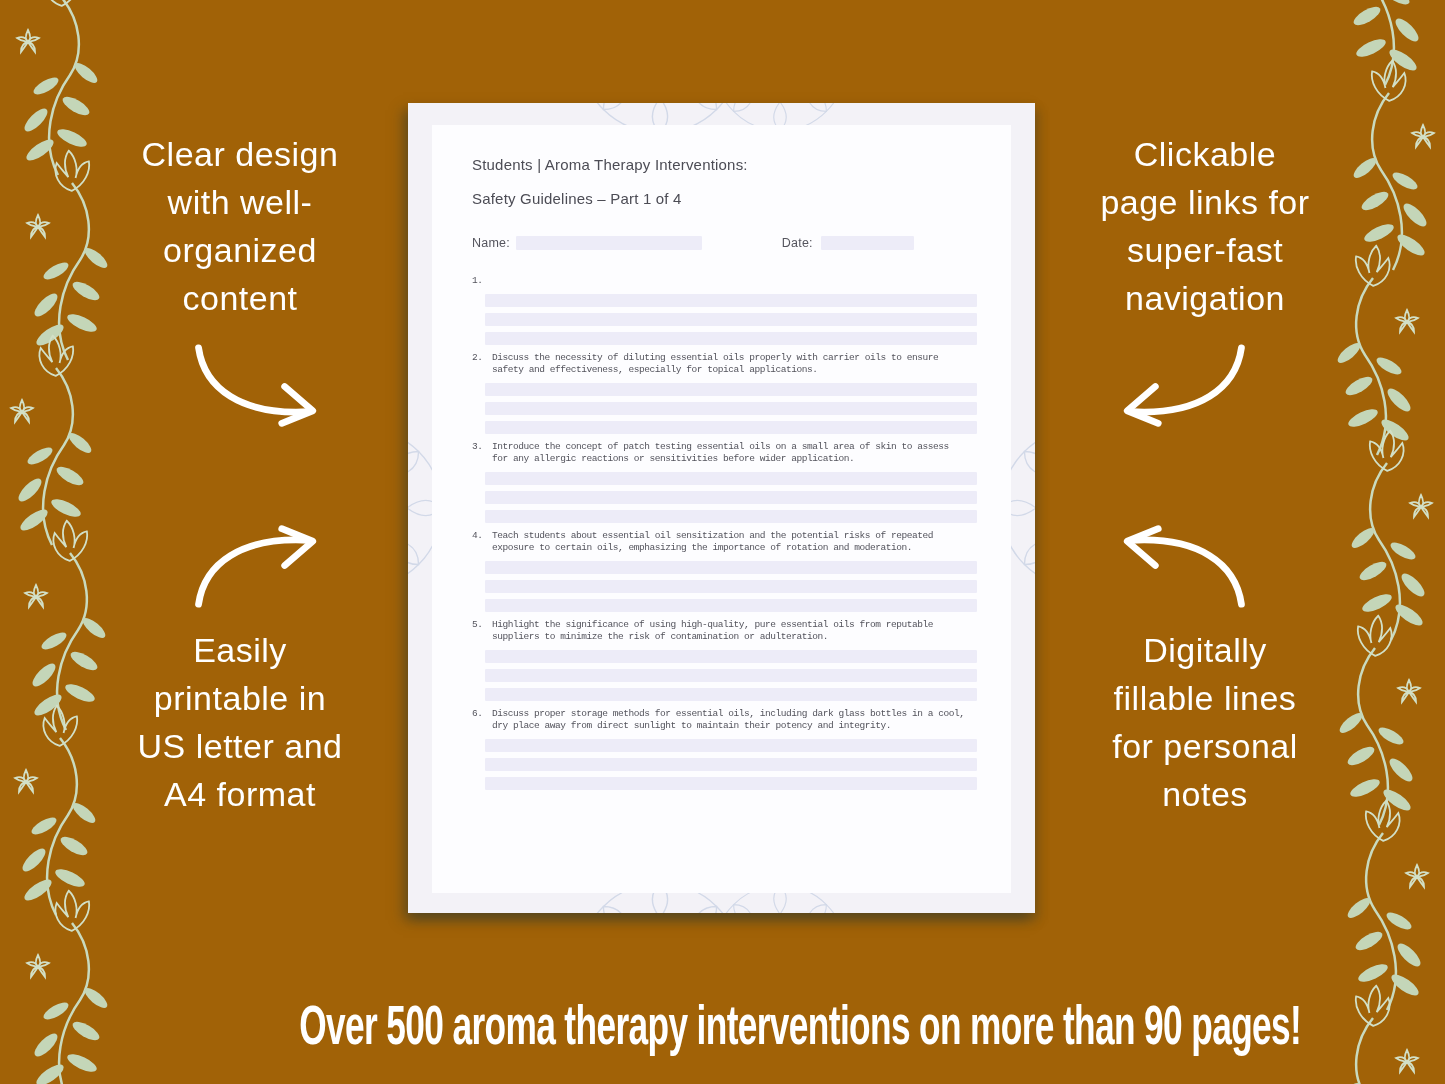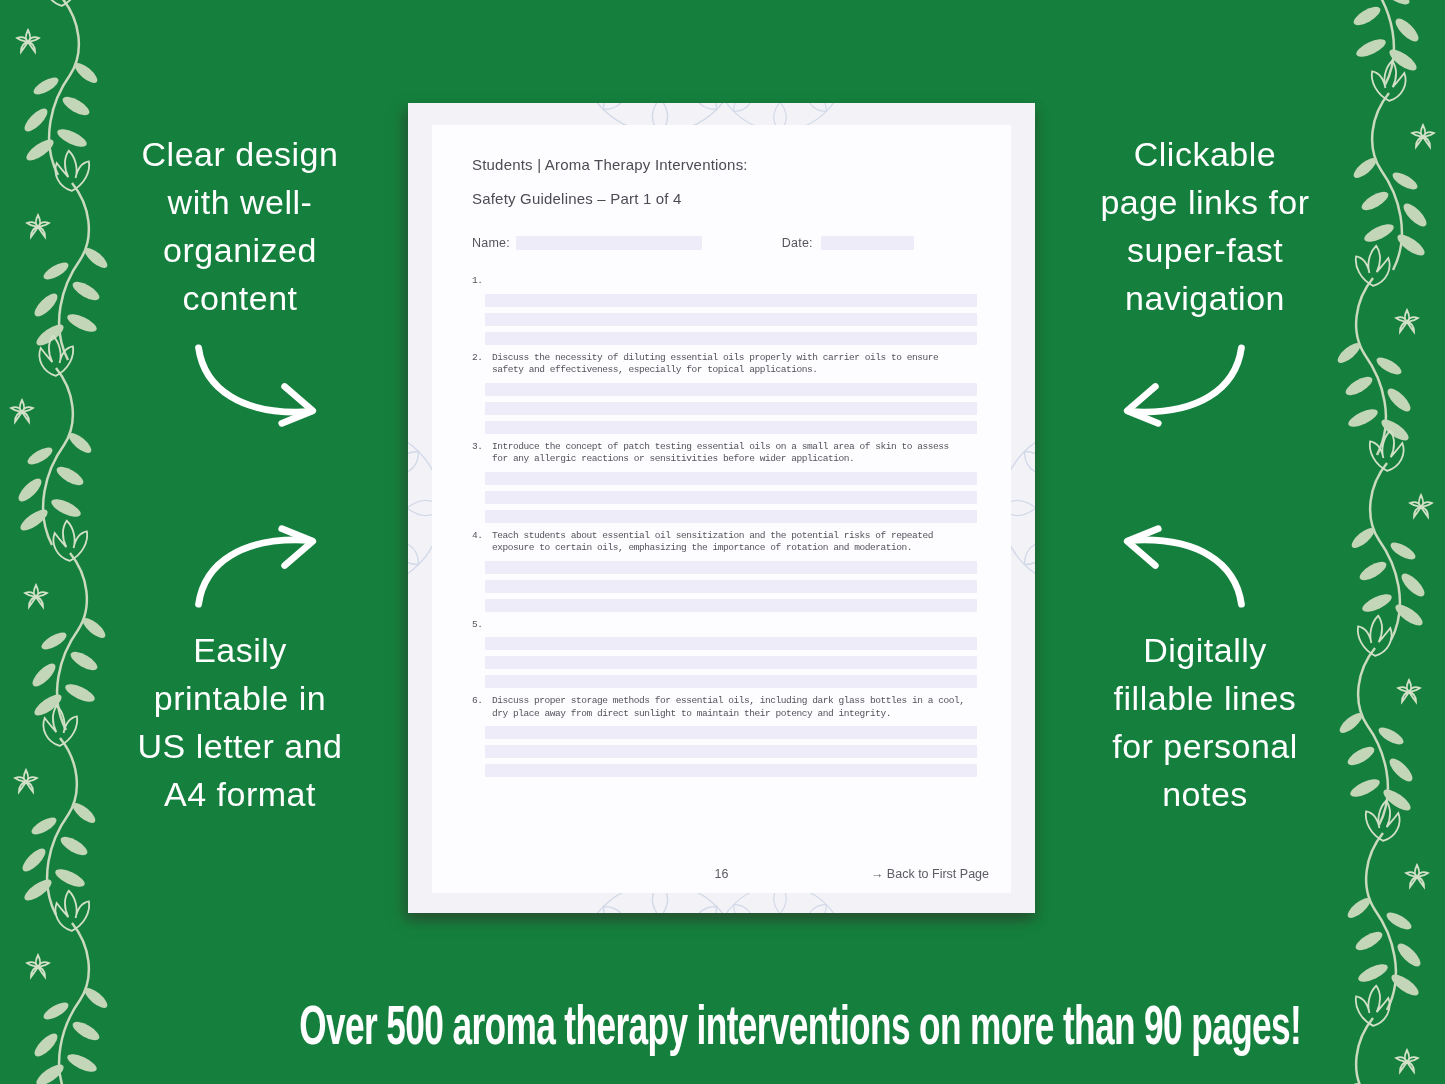--- a/index.html
+++ b/index.html
@@ -1,17 +1,17 @@
 <!DOCTYPE html>
 <html><head>
 <meta charset="utf-8">
 <style>
   html,body{margin:0;padding:0;}
   body{font-family:"Liberation Sans",sans-serif;}
-  .canvas{position:relative;width:1445px;height:1084px;background:#15803d;overflow:hidden;}
+  .canvas{position:relative;width:1445px;height:1084px;background:#a16207;overflow:hidden;}
 
   
   .vine{position:absolute;top:0;width:118px;height:1084px;}
   .vine-left{left:0;}
   .vine-right{right:0;transform:scaleX(-1);}
   .stem{stroke:#c9dabe;stroke-width:2.5;fill:none;}
   .leaf{fill:#c4d6b8;}
   .flower{fill:none;stroke:#d2e0c7;stroke-width:1.8;}
 
   
@@ -235,20 +235,22 @@
     <div class="ifills">
                 <div class="ifill"></div>
                 <div class="ifill"></div>
                 <div class="ifill"></div>
               </div>
   </div>
 
   <div class="item">
     <div class="item-line">
       <span class="inum">5.</span>
+      <span class="itext">Highlight the significance of using high-quality, pure essential oils from reputable
+suppliers to minimize the risk of contamination or adulteration.</span>
     </div>
     <div class="ifills">
                 <div class="ifill"></div>
                 <div class="ifill"></div>
                 <div class="ifill"></div>
               </div>
   </div>
 
   <div class="item">
     <div class="item-line">
@@ -258,23 +260,19 @@
     </div>
     <div class="ifills">
                 <div class="ifill"></div>
                 <div class="ifill"></div>
                 <div class="ifill"></div>
               </div>
   </div>
 </div>
       </div>
 
-      <div class="doc-footer">
-        <span class="pagenum">16</span>
-        <a class="backlink">→ Back to First Page</a>
-      </div>
     </div>
   </div>
 
   <div class="tagline">
     <span>Over 500 aroma therapy interventions on more than 90 pages!</span>
   </div>
 </div>
 
 </body></html>

